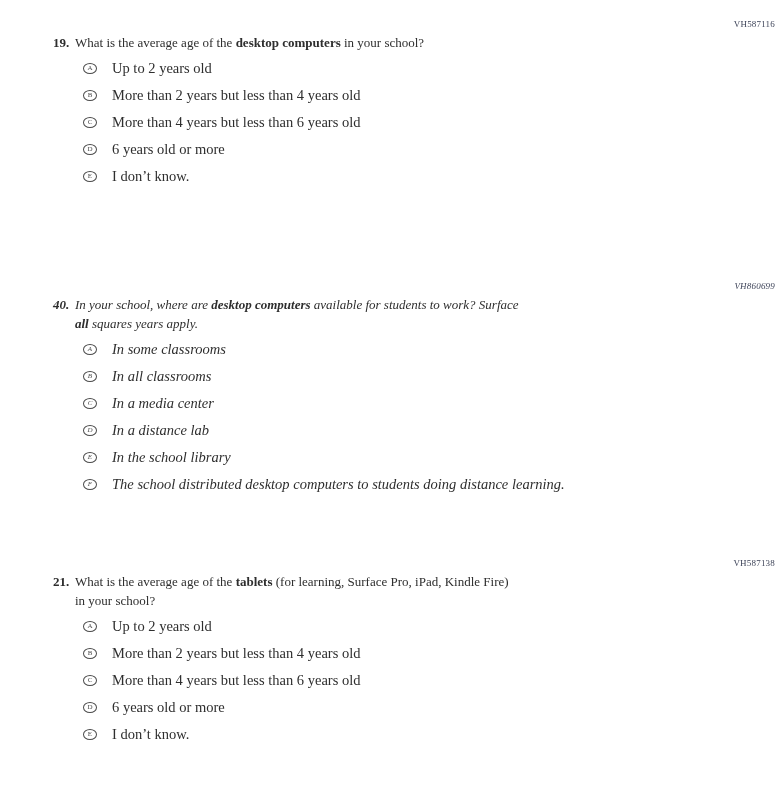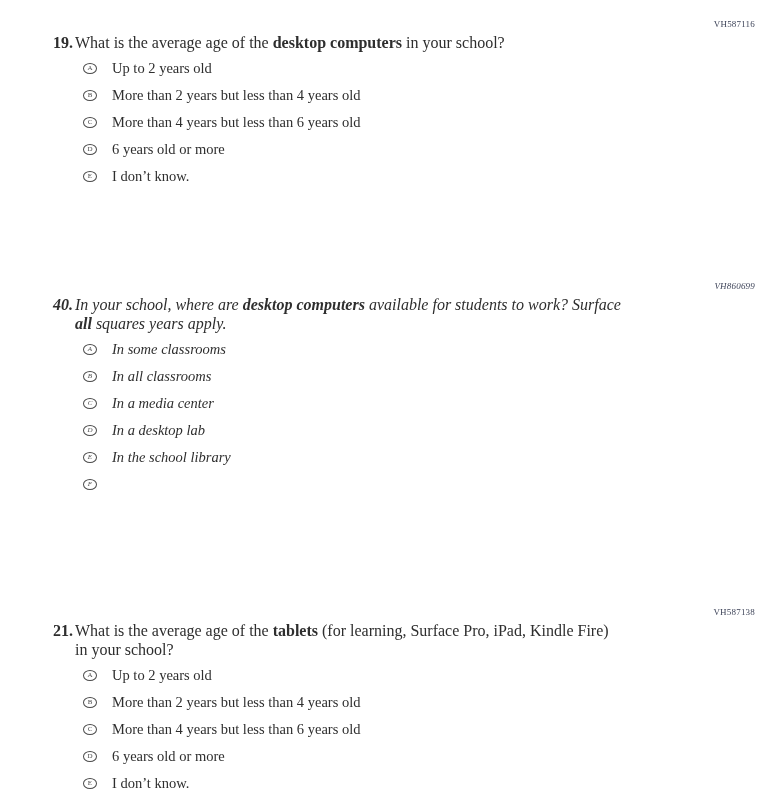--- a/index.html
+++ b/index.html
@@ -10,34 +10,33 @@
     background: #ffffff;
     overflow: hidden;
     font-family: "Liberation Serif", "DejaVu Serif", serif;
     color: #2e2e2e;
   }
   .page { padding-top: 13px; }
 
   .item-code-row {
     height: 11px;
     text-align: right;
-    padding-right: 20px;
   }
   .item-code {
     font-size: 9px;
     line-height: 11px;
     color: #3e4459;
     letter-spacing: 0.2px;
   }
 
   .q-row {
     display: flex;
     margin-top: 9px;
     padding-left: 53px;
-    font-size: 16px;
+    font-size: 13px;
     line-height: 19px;
   }
   .q-num {
     font-weight: bold;
     flex: 0 0 22px;
     width: 22px;
   }
   .q-text { width: 592px; }
   .seg-b { font-weight: bold; }
 
@@ -64,21 +63,21 @@
     background: #ffffff;
   }
   .bubble-letter {
     font-size: 7px;
     line-height: 1;
     color: #4b4b4b;
   }
   .option-label { white-space: nowrap; }
 
   #q20 { margin-top: 91px; font-style: italic; }
-  #q21 { margin-top: 109px; }
+  #q21 { margin-top: 60px; }
 </style>
 </head>
 <body>
 
 <div class="page">
 
   <section class="question" id="q19">
     <div class="item-code-row">
       <span class="item-code">VH587116</span>
     </div>
@@ -144,32 +143,33 @@
       <div class="option">
         <span class="bubble">
             <span class="bubble-letter">C</span>
           </span>
         <span class="option-label">In a media center</span>
       </div>
       <div class="option">
         <span class="bubble">
             <span class="bubble-letter">D</span>
           </span>
-        <span class="option-label">In a desktop lab</span>
+        <span class="option-label">In a distance lab</span>
       </div>
       <div class="option">
         <span class="bubble">
             <span class="bubble-letter">E</span>
           </span>
         <span class="option-label">In the school library</span>
       </div>
       <div class="option">
         <span class="bubble">
             <span class="bubble-letter">F</span>
           </span>
+        <span class="option-label">The school distributed desktop computers to students doing distance learning.</span>
       </div>
     </div>
   </section>
 
   <section class="question" id="q21">
     <div class="item-code-row">
       <span class="item-code">VH587138</span>
     </div>
     <div class="q-row">
       <span class="q-num">21.</span>

